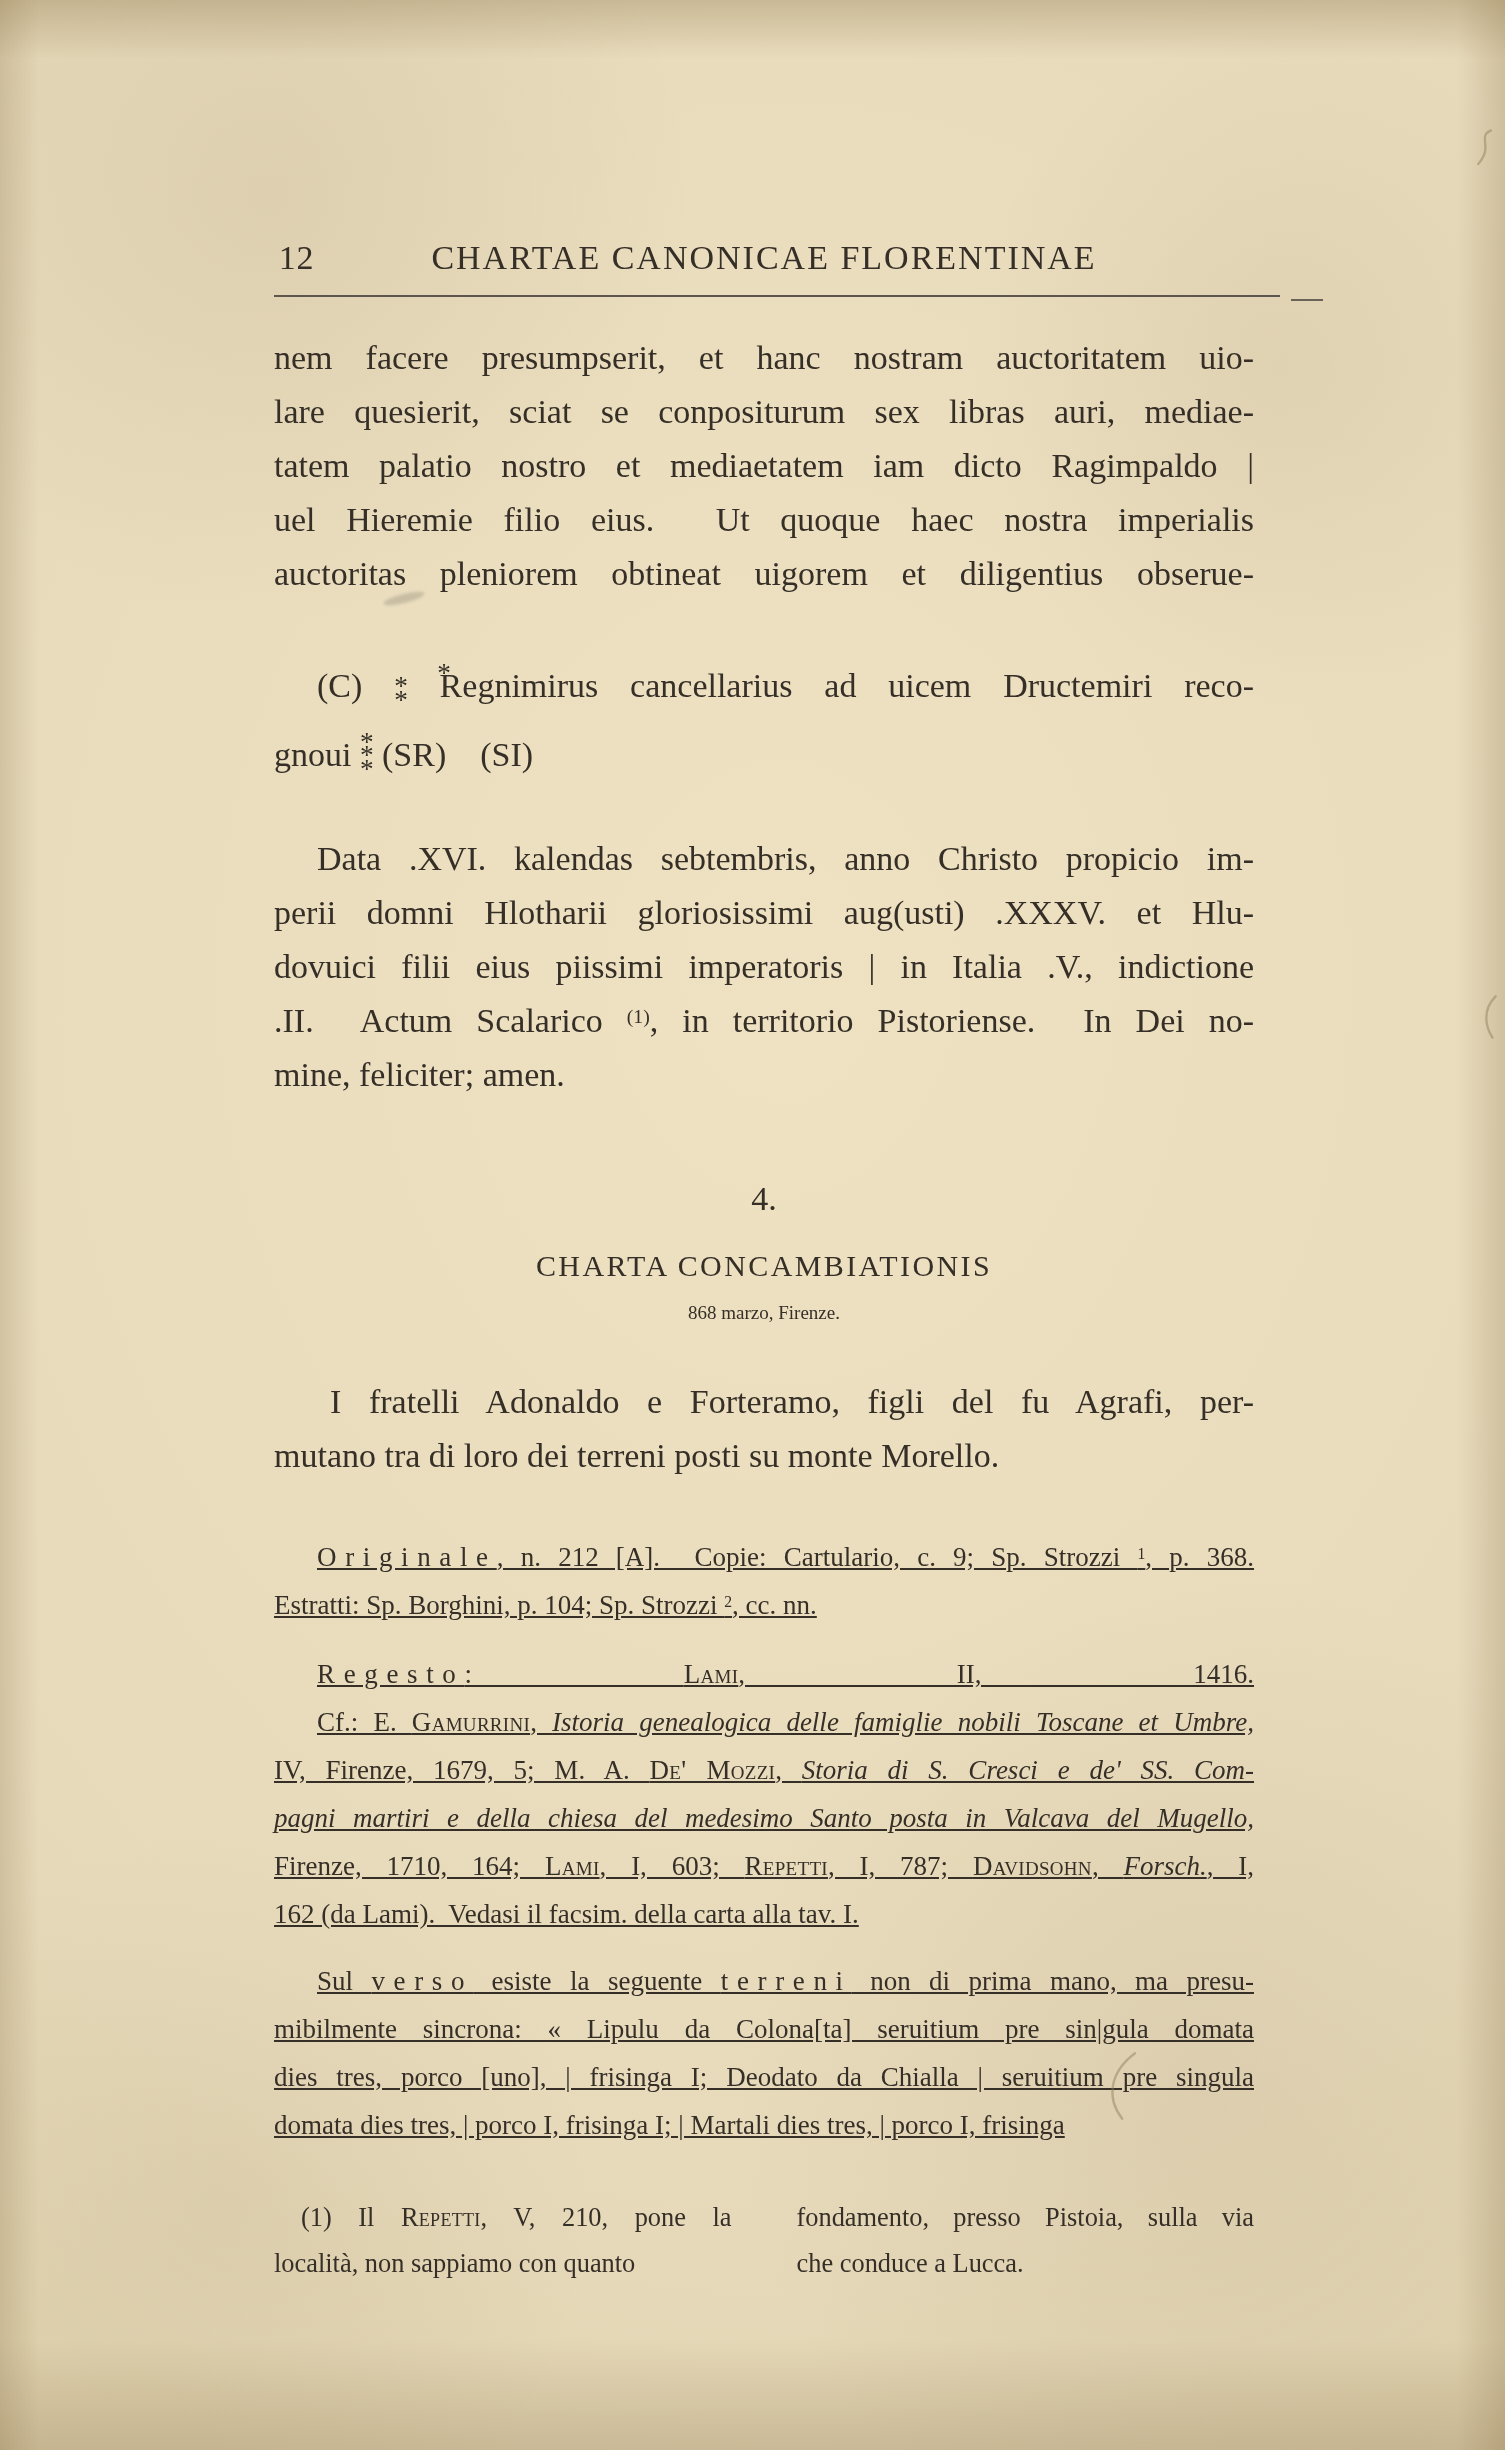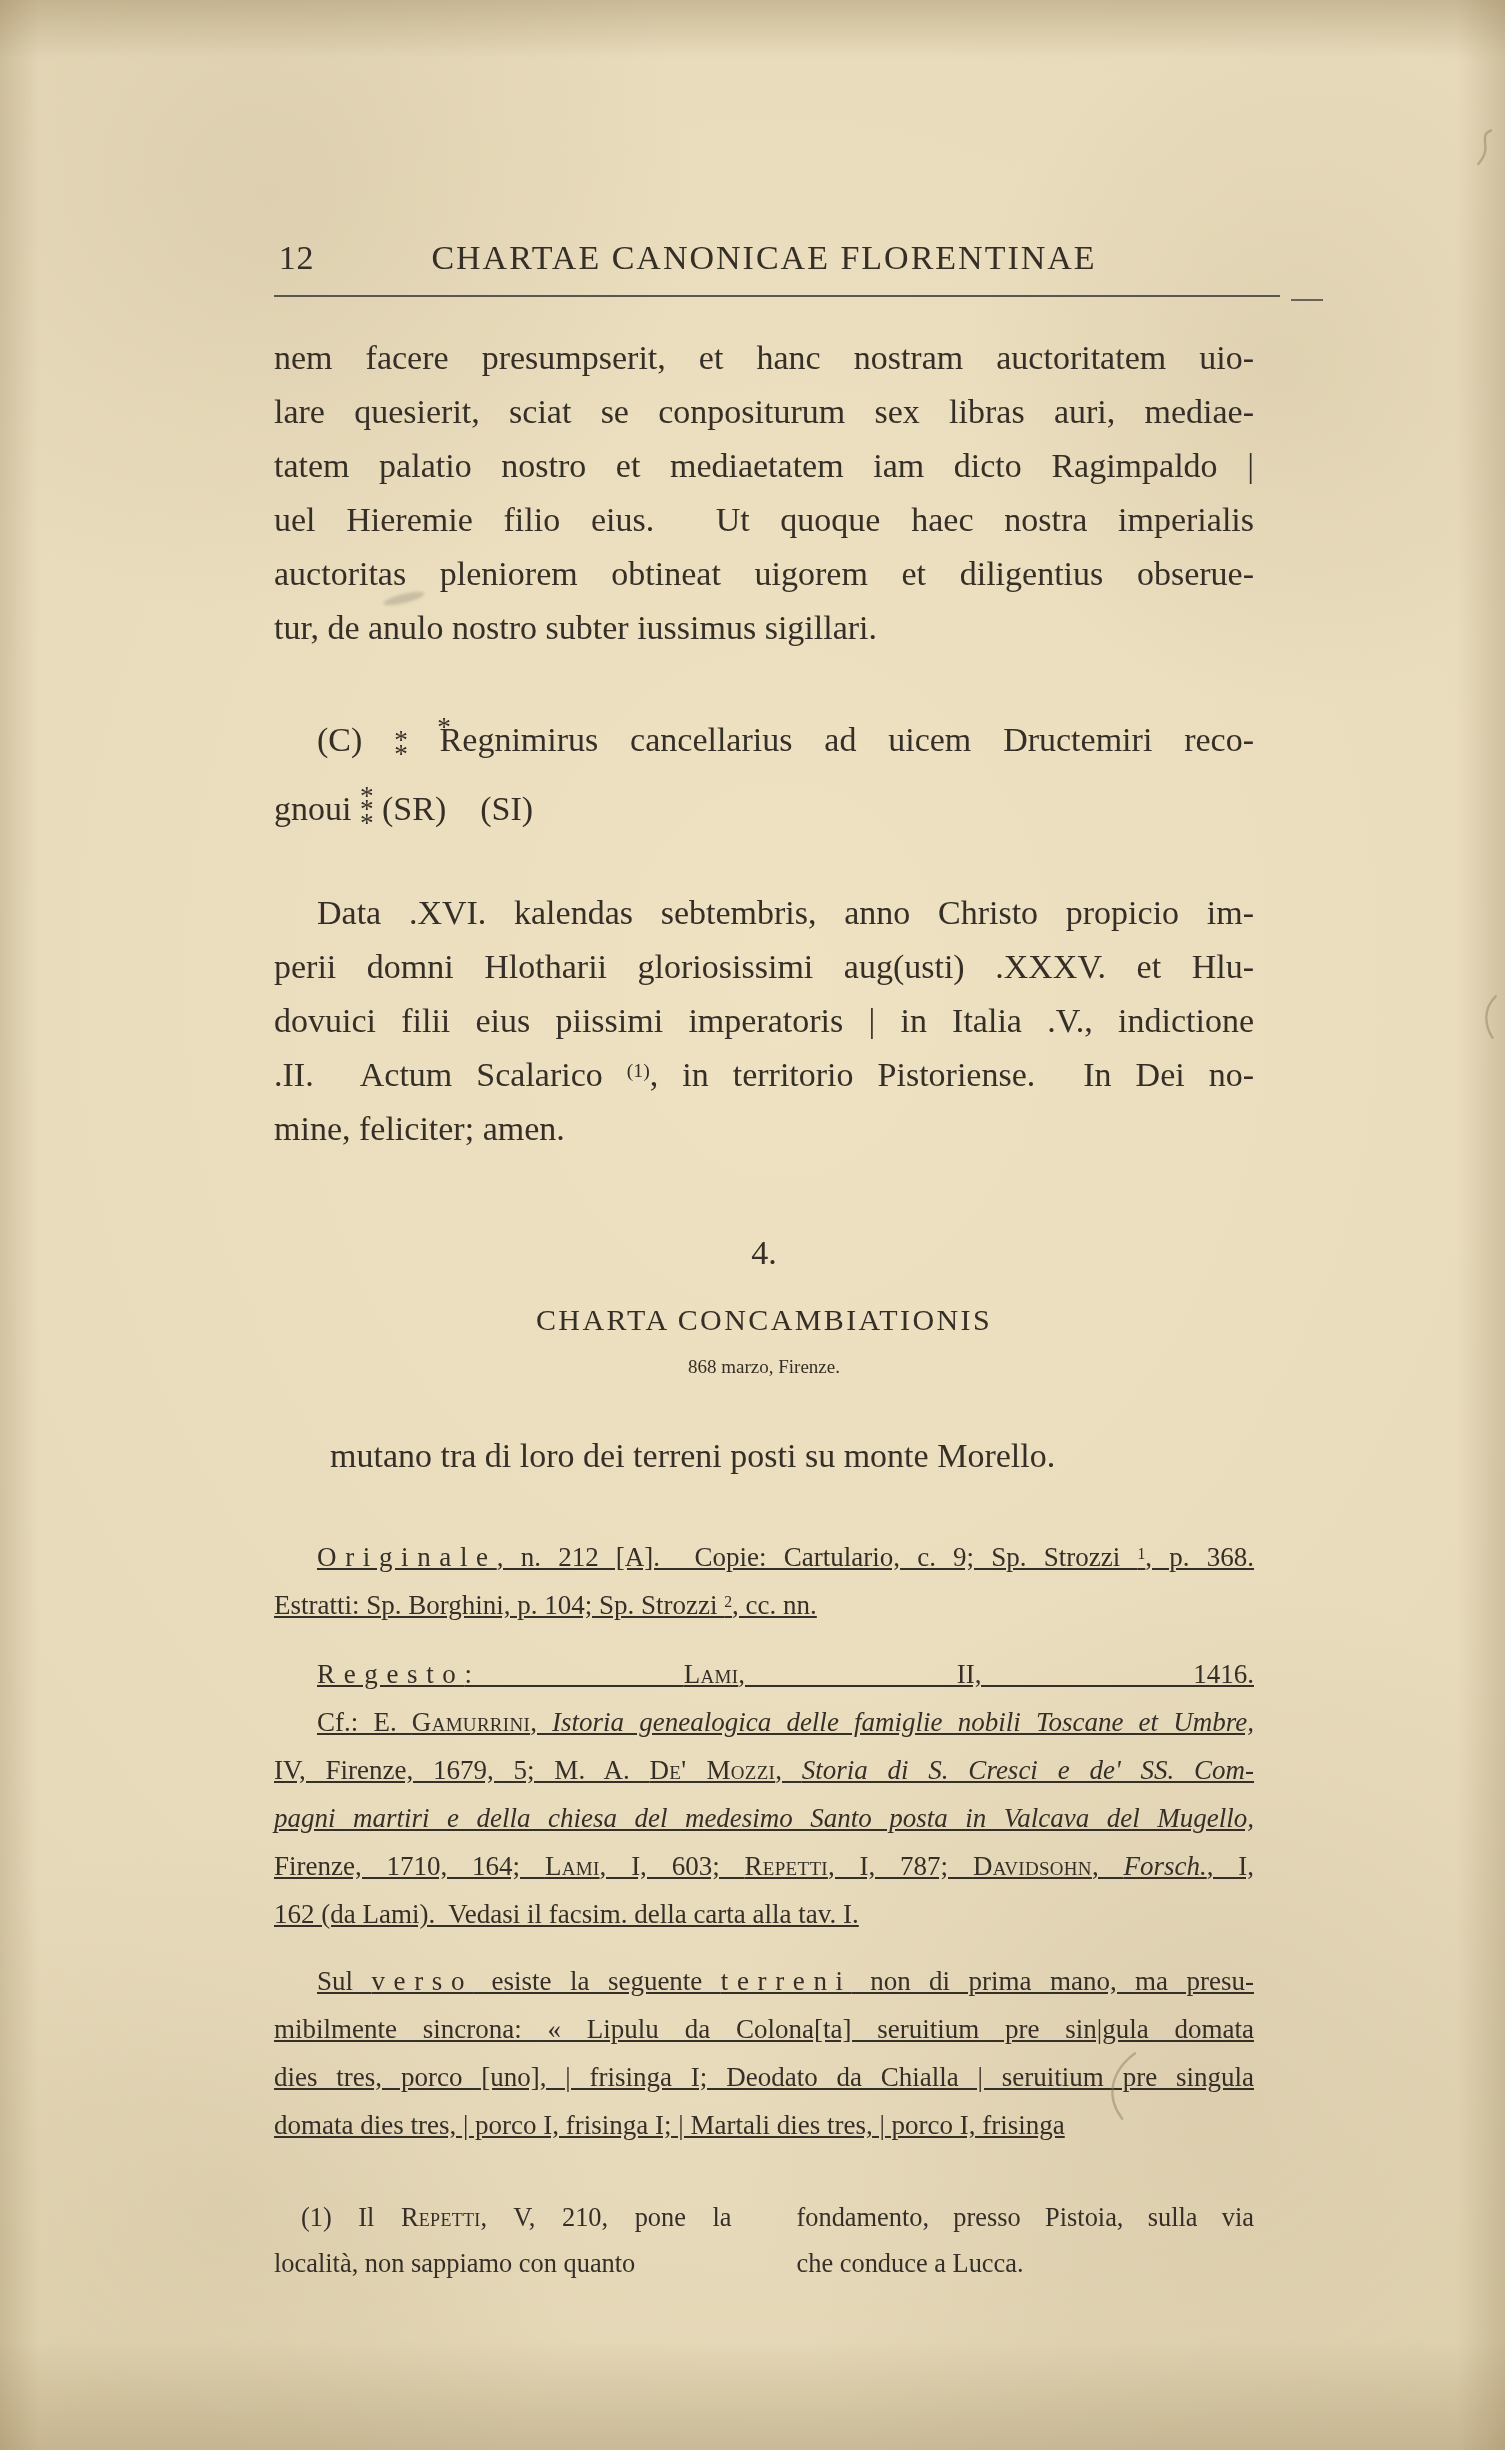--- a/index.html
+++ b/index.html
@@ -98,21 +98,20 @@
     <div class="rule">
       <span class="rule-dash"></span>
     </div>
 
     <section class="para sanction">
         <div class="line">nem facere presumpserit, et hanc nostram auctoritatem uio-</div>
         <div class="line">lare quesierit, sciat se conpositurum sex libras auri, mediae-</div>
         <div class="line">tatem palatio nostro et mediaetatem iam dicto Ragimpaldo |</div>
         <div class="line">uel Hieremie filio eius.&nbsp; Ut quoque haec nostra imperialis</div>
         <div class="line">auctoritas pleniorem obtineat uigorem et diligentius obserue-</div>
-        <div class="line last">tur, de anulo nostro subter iussimus sigillari.</div>
       </section>
 
     <section class="para subscription indent-first">
         <div class="line">(C) <span class="sign">***</span> Regnimirus cancellarius ad uicem Dructemiri reco-</div>
         <div class="line last">gnoui <span class="sign">***</span> (SR)&nbsp; &nbsp; (SI)</div>
       </section>
 
     <section class="para dating indent-first">
         <div class="line">Data .XVI. kalendas sebtembris, anno Christo propicio im-</div>
         <div class="line">perii domni Hlotharii gloriosissimi aug(usti) .XXXV. et Hlu-</div>
@@ -121,20 +120,21 @@
         <div class="line last">mine, feliciter; amen.</div>
       </section>
 
     <div class="charter-head">
       <div class="charter-number">4.</div>
       <div class="charter-title">CHARTA CONCAMBIATIONIS</div>
       <div class="charter-dateline">868 marzo, Firenze.</div>
     </div>
 
     <section class="para summary">
+        <div class="line">I fratelli Adonaldo e Forteramo, figli del fu Agrafi, per-</div>
         <div class="line last">mutano tra di loro dei terreni posti su monte Morello.</div>
       </section>
 
     <section class="small tradition indent-first">
         <div class="line"><span class="sp">Originale</span>, n. 212 [A].&nbsp; Copie: Cartulario, c. 9; Sp. Strozzi <sup>1</sup>, p. 368.</div>
         <div class="line last">Estratti: Sp. Borghini, p. 104; Sp. Strozzi <sup>2</sup>, cc. nn.</div>
       </section>
 
     <section class="small regesto">
         <div class="line"><span class="sp">Regesto</span>: <span class="sc">Lami</span>, II, 1416.</div>

